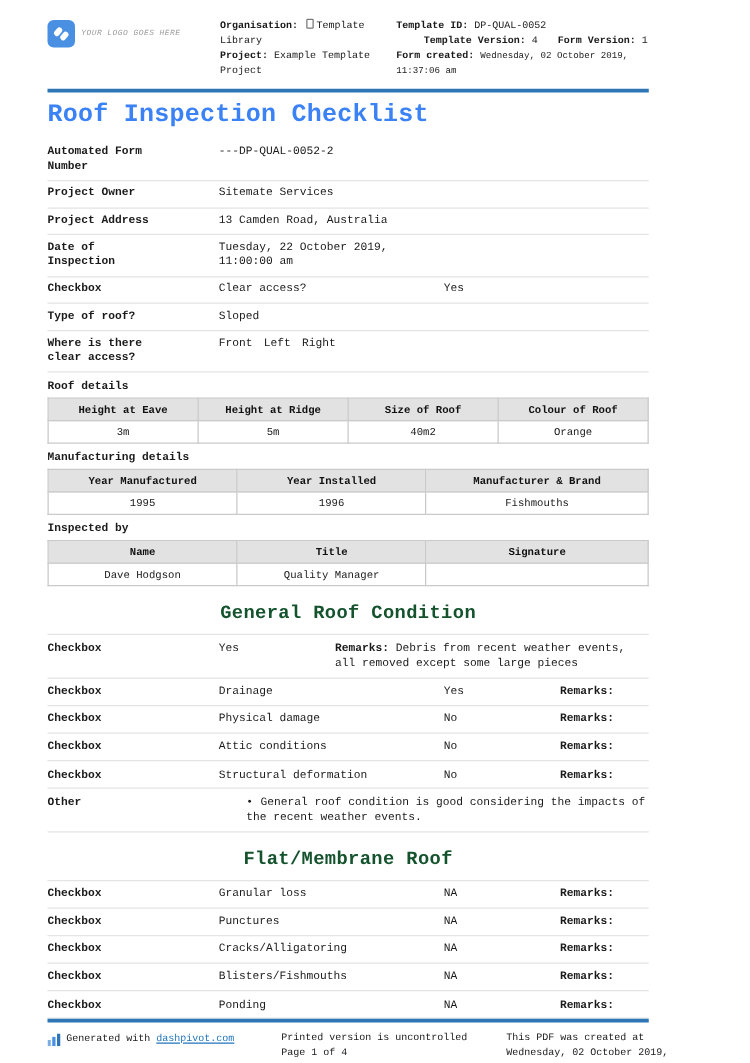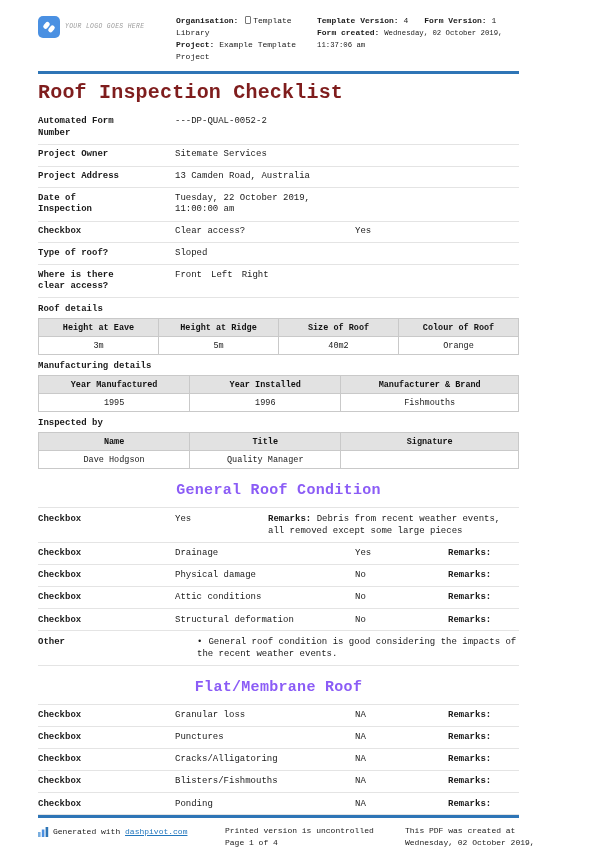--- a/index.html
+++ b/index.html
@@ -14,44 +14,44 @@
 
   
   .hdr{display:flex;align-items:flex-start;font-size:8px;line-height:1.5;margin-bottom:8px;}
   .hdr b{font-weight:700;}
   .logo-wrap{width:138px;flex:none;display:flex;align-items:center;gap:5px;padding-top:3px;}
   .logo-box{width:22px;height:22px;border-radius:5px;background:var(--logo);flex:none;
             display:flex;align-items:center;justify-content:center;}
   .logo-text{color:#9b9b9b;font-style:italic;font-size:6.3px;letter-spacing:.4px;}
   .hdr-org{flex:1;padding-top:2px;}
   .hdr-meta{width:202px;flex:none;padding-top:2px;}
-  .tv-line{display:flex;gap:16px;}
+  .tv-line{display:flex;gap:16px;margin-left:22px;}
   .small-val{font-size:7.3px;color:#222;}
   .box-glyph{display:inline-block;width:6px;height:8px;border:1px solid #777;border-radius:1px;
              margin:0 2px;vertical-align:-1px;}
   .blue-rule{height:2.5px;background:var(--accent);flex:none;}
 
   
-  h1{font-size:20px;font-weight:700;margin:7px 0 8px;letter-spacing:.2px;color:#7f1d1d;}
+  h1{font-size:20px;font-weight:700;margin:7px 0 8px;letter-spacing:.2px;color:#3b82f6;}
   .frow{display:flex;align-items:flex-start;border-bottom:1px solid var(--divider);
         padding:4.5px 0;font-size:9px;line-height:1.3;}
   .lab{width:137px;flex:none;font-weight:700;padding-right:42px;}
   .val{width:180px;flex:none;}
   .ans{width:93px;flex:none;}
   .opts{display:flex;gap:9px;}
 
   
   .tbl-label{font-weight:700;font-size:9px;margin:6px 0 4px;}
   table{width:100%;border-collapse:collapse;font-size:8.5px;table-layout:fixed;}
   th,td{border:1px solid #c9c9c9;padding:3.5px 7px;text-align:center;height:16px;}
   th{background:var(--table_header_bg);font-weight:700;color:#111;}
   .t3 col:nth-child(1){width:31.5%;} .t3 col:nth-child(2){width:31.5%;} .t3 col:nth-child(3){width:37%;}
 
   
-  h2{text-align:center;font-size:15px;font-weight:700;margin:13px 0 8px;letter-spacing:.3px;color:#8b5cf6;}
+  h2{text-align:center;font-size:15px;font-weight:700;margin:13px 0 8px;letter-spacing:.3px;color:#14532d;}
   .chk{border-top:1px solid var(--divider);}
   .crow{display:flex;align-items:flex-start;border-bottom:1px solid var(--divider);
         padding:4.5px 0;font-size:9px;line-height:1.35;}
   .c1{width:137px;flex:none;font-weight:700;}
   .c2{width:180px;flex:none;}
   .c3{width:93px;flex:none;}
   .c4{flex:1;}
   .c4 b{font-weight:700;}
   .bullet{flex:1;padding-left:22px;}
   .dot{margin-right:6px;}
@@ -83,20 +83,24 @@
       <div>
         <b>Organisation:</b>
         <span class="box-glyph"></span><span>Template Library</span>
       </div>
       <div>
         <b>Project:</b>
         <span>Example Template Project</span>
       </div>
     </div>
     <div class="hdr-meta">
+      <div>
+        <b>Template ID:</b>
+        <span>DP-QUAL-0052</span>
+      </div>
       <div class="tv-line">
         <span><b>Template Version:</b> <span>4</span></span>
         <span><b>Form Version:</b> <span>1</span></span>
       </div>
       <div>
         <b>Form created:</b>
         <span class="small-val">Wednesday, 02 October 2019, 11:37:06 am</span>
       </div>
     </div>
   </div>

